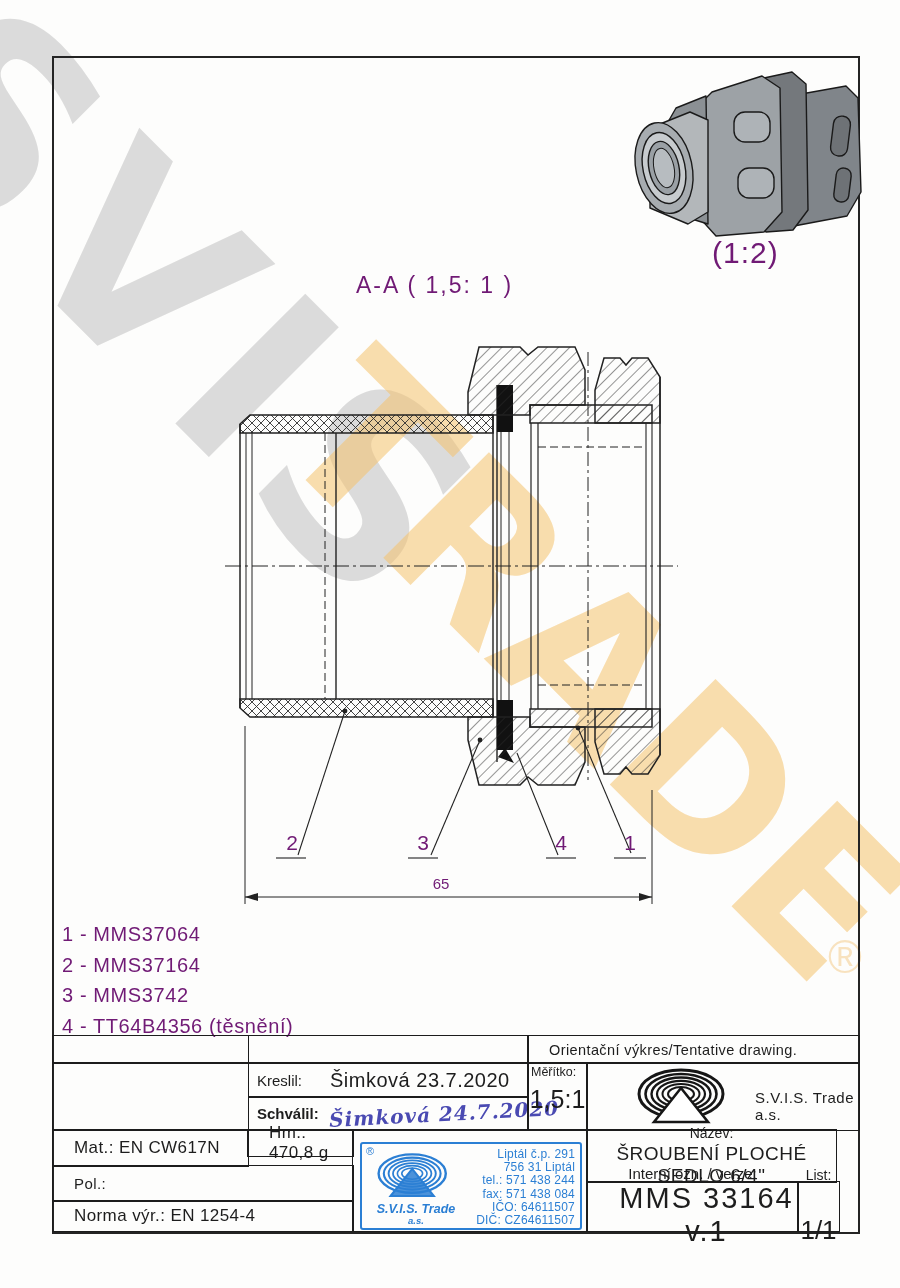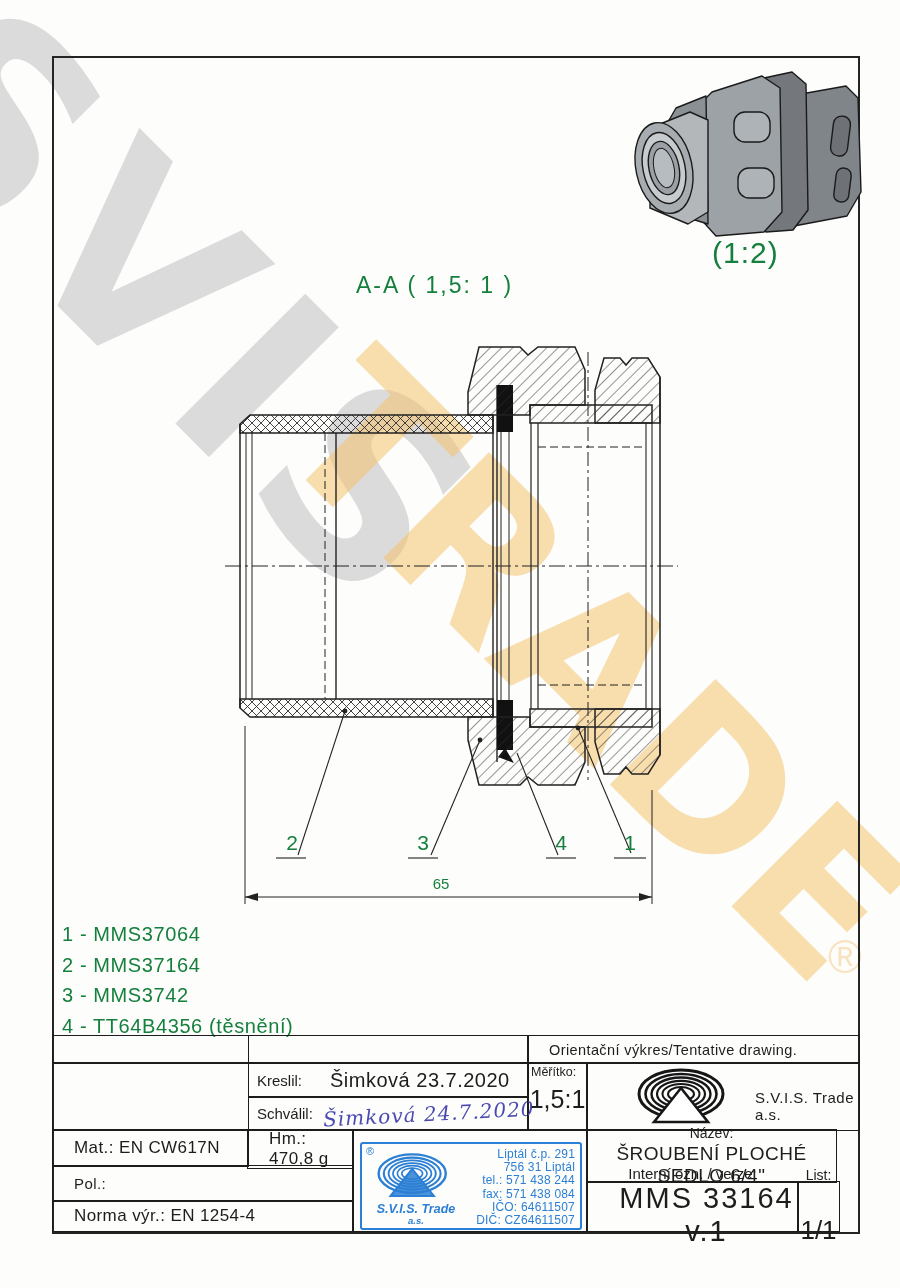--- a/index.html
+++ b/index.html
@@ -9,21 +9,21 @@
   
   .wm{position:absolute;transform-origin:0 0;transform:rotate(45deg);font-weight:bold;
       font-family:"DejaVu Sans",sans-serif;pointer-events:none;z-index:1;line-height:1;}
   .wm-gray{color:#c4c4c4;opacity:.58;font-size:252px;letter-spacing:18px;left:18px;top:-35px;}
   .wm-orange{color:#f5c36e;opacity:.55;font-size:205px;letter-spacing:2px;left:392px;top:322px;}
   .wm-reg{position:absolute;left:828px;top:930px;font-size:46px;color:#f0b95f;opacity:.38;z-index:1;}
   
   .frame{left:52px;top:56px;width:804px;height:1174px;border:2px solid #242424;z-index:2;}
   svg.draw{position:absolute;left:0;top:0;z-index:3;}
   
-  .tech{position:absolute;z-index:5;font-family:"Liberation Sans",sans-serif;color:#15803d;}
+  .tech{position:absolute;z-index:5;font-family:"Liberation Sans",sans-serif;color:#701a75;}
   .view-title{left:356px;top:272px;font-size:23px;letter-spacing:2px;}
   .pict-scale{left:712px;top:236px;font-size:30px;letter-spacing:1px;}
   .dim-text{left:420px;top:875px;width:42px;text-align:center;font-size:15px;}
   .leader-num{font-size:21px;width:32px;text-align:center;}
   .parts{left:62px;top:919px;font-size:20px;line-height:30.5px;letter-spacing:.6px;}
   
   .cell{position:absolute;z-index:6;box-sizing:border-box;border:1.8px solid #1c1c1c;background:transparent;}
   .lbl{font-size:15px;}
   .val{font-size:20px;letter-spacing:.5px;}
   .row-flex{display:flex;align-items:center;padding-left:8px;gap:10px;}
@@ -157,21 +157,21 @@
   <div class="cell" style="left:248px;top:1035px;width:281px;height:29px;"></div>
   <div class="cell cell-pad" style="left:527px;top:1035px;width:333px;height:29px;font-size:14.5px;">
     <span>Orientační výkres/Tentative drawing.</span>
   </div>
 
   <div class="cell" style="left:52px;top:1062px;width:197px;height:69px;"></div>
   <div class="cell row-flex" style="left:248px;top:1062px;width:281px;height:36px;gap:28px;">
     <span class="lbl">Kreslil:</span>
     <span class="val">Šimková 23.7.2020</span>
   </div>
-  <div class="cell row-flex" style="left:248px;top:1096px;width:281px;height:35px;overflow:visible;">
+  <div class="cell row-flex" style="left:248px;top:1096px;width:281px;height:35px;overflow:visible;font-weight:bold;">
     <span class="lbl">Schválil:</span>
     <span class="sig">Šimková 24.7.2020</span>
   </div>
   <div class="cell" style="left:527px;top:1062px;width:61px;height:69px;">
     <div style="font-size:12.5px;padding:2px 0 0 3px;">Měřítko:</div>
     <div style="font-size:25px;text-align:center;margin-top:6px;">1,5:1</div>
   </div>
   <div class="cell" style="left:586px;top:1062px;width:274px;height:69px;">
     <svg width="100" height="60" viewBox="0 0 100 60" style="position:absolute;left:50px;top:4px;">
       <g stroke="#161616" fill="none">
@@ -183,21 +183,21 @@
         <ellipse cx="44" cy="27" rx="13" ry="7" stroke-width="2"></ellipse>
       </g>
       <polygon points="17,55 44,21 71,55" fill="#fff" stroke="#161616" stroke-width="2.6"></polygon>
     </svg>
     <div style="position:absolute;left:168px;top:26px;font-size:15px;letter-spacing:.5px;">S.V.I.S. Trade a.s.</div>
   </div>
 
   <div class="cell cell-pad" style="left:52px;top:1129px;width:197px;height:38px;">
     <span>Mat.: EN CW617N</span>
   </div>
-  <div class="cell cell-pad" style="left:247px;top:1129px;width:107px;height:40px;">
+  <div class="cell cell-pad" style="left:247px;top:1129px;width:107px;height:28px;">
     <span>Hm.: 470,8 g</span>
   </div>
   <div class="cell cell-pad" style="left:52px;top:1165px;width:302px;height:37px;font-size:15px;">
     <span>Pol.:</span>
   </div>
   <div class="cell cell-pad" style="left:52px;top:1200px;width:302px;height:32px;">
     <span>Norma výr.: EN 1254-4</span>
   </div>
 
   <div class="cell" style="left:352px;top:1129px;width:236px;height:103px;">

